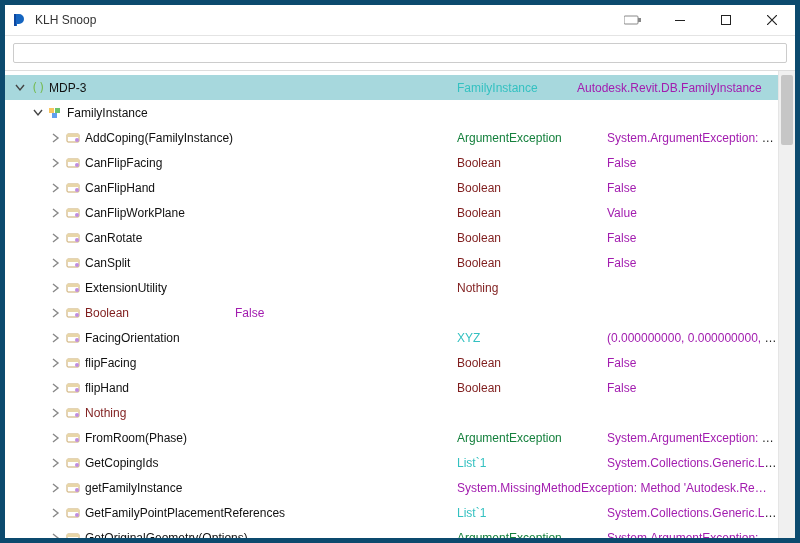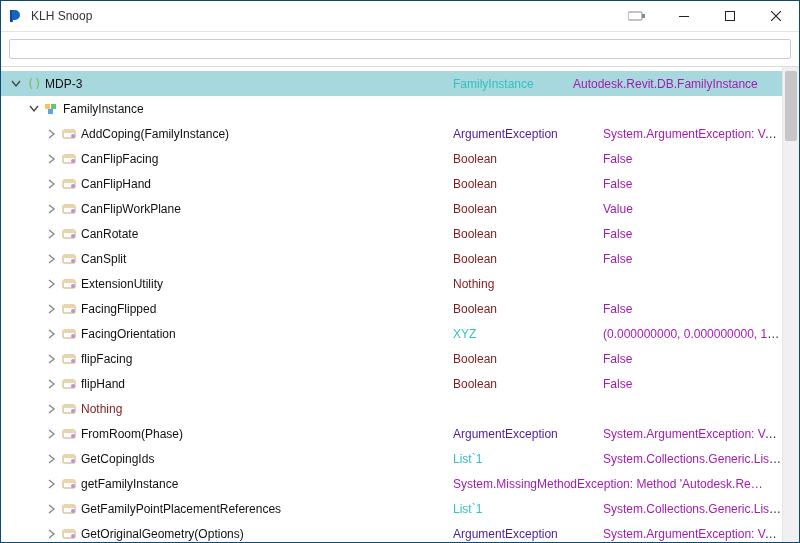--- a/index.html
+++ b/index.html
@@ -1,16 +1,16 @@
 <!DOCTYPE html>
 <html><head>
 <meta charset="utf-8">
 <style>
 html,body{margin:0;padding:0;font-family:"Segoe UI",Arial,sans-serif;font-size:12px;color:#222;background:#fff;height:100%}
-.window{width:800px;height:543px;border:1px solid #0c4a6e;box-sizing:border-box;display:flex;flex-direction:column;background:#fff}
+.window{width:800px;height:543px;border:5px solid #0c4a6e;box-sizing:border-box;display:flex;flex-direction:column;background:#fff}
 .titlebar{height:30px;display:flex;align-items:center;padding:0 0 0 6px;background:#fff;border-bottom:1px solid #e4e4e4}
 .titlebar .appicon{width:18px;height:18px;margin-right:6px}
 .titlebar .title{flex:0 0 auto;font-size:12px;color:#333}
 .titlebar .spacer{flex:1}
 .titlebar .wbtn{width:46px;height:30px;display:flex;align-items:center;justify-content:center;color:#333}
 .titlebar .wbtn svg{display:block}
 .titlebar .picon{width:28px;height:30px;display:flex;align-items:center;justify-content:center;margin-right:10px}
 .toolbar{height:26px;border-bottom:1px solid #ddd;display:flex;align-items:center;padding:4px 8px}
 .toolbar .search{flex:1;height:18px;border:1px solid #ccc;border-radius:2px;background:#fff}
 .content{flex:1;overflow:hidden;position:relative;display:flex}
@@ -21,21 +21,21 @@
 .row.sel{background:#a7d8dd}
 .row .exp{width:14px;height:14px;display:flex;align-items:center;justify-content:center;flex:0 0 14px}
 .row .exp svg{display:block}
 .row .ind{flex:0 0 auto}
 .row .icon{width:16px;height:16px;margin:0 4px 0 2px;flex:0 0 16px}
 .row .c-name{flex:0 0 auto;color:#111}
 .row .cols{display:flex;flex:1;min-width:0}
 .row .col1{width:408px;display:flex;align-items:center;min-width:0;overflow:hidden;text-overflow:ellipsis}
 .row .col2{width:120px;overflow:hidden;text-overflow:ellipsis}
 .row .col3{flex:1;overflow:hidden;text-overflow:ellipsis}
-.t-red{color:#4c1d95}
+.t-red{color:#15803d}
 .t-blue{color:#7f1d1d}
 .t-teal{color:#34c1c1}
 .t-black{color:#a21caf}
 </style>
 </head>
 <body>
 
 <div class="window">
 
   <div class="titlebar">
@@ -261,23 +261,20 @@
               <svg width="10" height="10" viewBox="0 0 10 10">
                 <path d="M2 1 L7 5 L2 9" fill="none" stroke="#888" stroke-width="1.4"></path>
               </svg>
             </span>
             <span class="icon"><svg viewBox="0 0 16 16" width="16" height="16">
                 <rect x="2" y="4" width="12" height="8" rx="1" fill="#fff" stroke="#c9a86a"></rect>
                 <rect x="2" y="4" width="12" height="3" fill="#e8d6a8"></rect>
                 <circle cx="12" cy="10" r="2" fill="#c08de0"></circle>
               </svg></span>
             <div class="cols">
-              <div class="col1" style="width:372px">
-                <span class="c-name">FacingFlipped</span>
-              </div>
               <div class="col2" style="width:150px"><span class="t-blue">Boolean</span></div>
               <div class="col3"><span class="t-black">False</span></div>
             </div>
           </div>
           <div class="row">
             <span class="ind" style="width:36px"></span>
             <span class="exp">
               <svg width="10" height="10" viewBox="0 0 10 10">
                 <path d="M2 1 L7 5 L2 9" fill="none" stroke="#888" stroke-width="1.4"></path>
               </svg>

